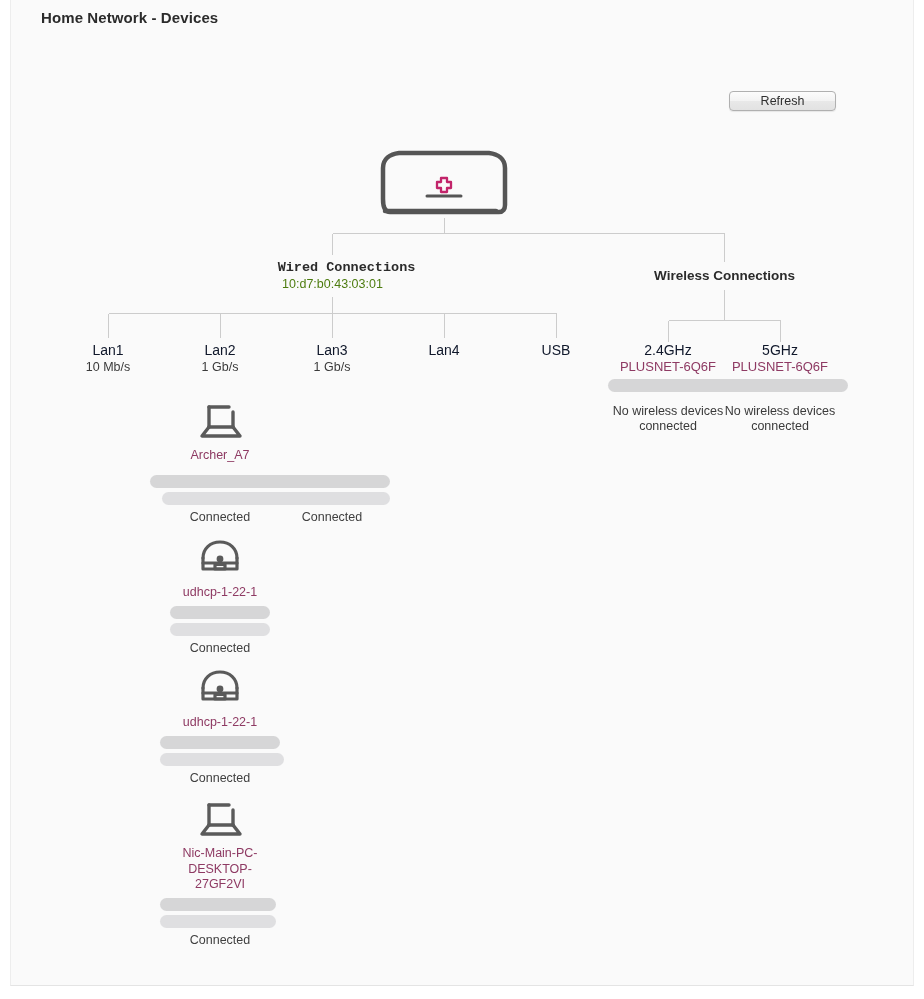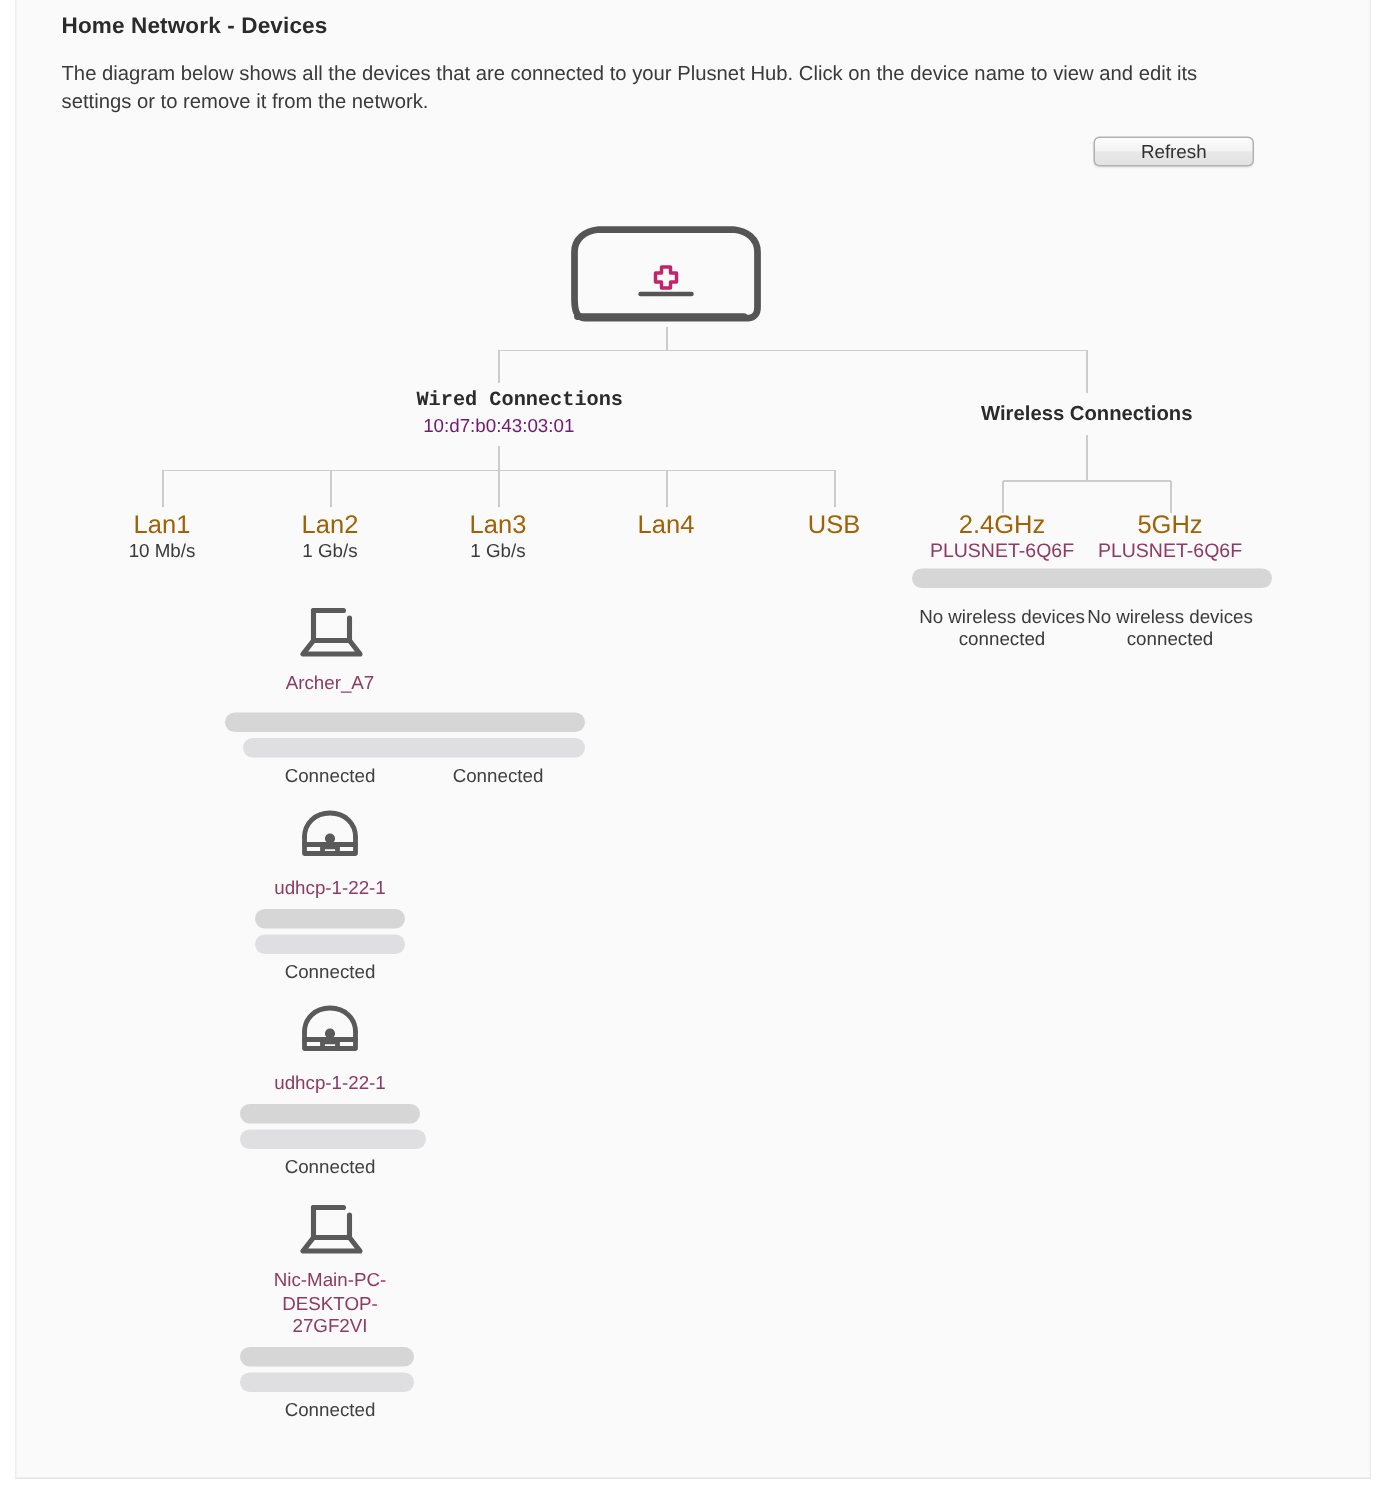--- a/index.html
+++ b/index.html
@@ -86,34 +86,34 @@
     position: absolute;
     font-size: 13.5px;
     font-weight: bold;
     color: #2b2b2b;
     text-align: center;
     white-space: nowrap;
   }
   .branch-sub {
     position: absolute;
     font-size: 12.5px;
-    color: #701a75;
+    color: #4d7c0f;
     text-align: center;
     white-space: nowrap;
   }
 
   
   .port-col {
     position: absolute;
     width: 112px;
     text-align: center;
   }
   .port-name {
-    font-size: 17px;
-    color: #a16207;
+    font-size: 14px;
+    color: #0f172a;
     line-height: 16px;
   }
   .port-speed {
     font-size: 12.5px;
     color: #3a3a3a;
     line-height: 18px;
   }
   .ssid-name {
     font-size: 13px;
     color: #8e3a63;
@@ -171,21 +171,20 @@
     white-space: nowrap;
   }
 </style>
 </head>
 <body>
 
 <div id="page">
   <div id="content-panel"></div>
 
   <div id="page-title">Home Network - Devices</div>
-  <div id="intro-text">The diagram below shows all the devices that are connected to your Plusnet Hub. Click on the device name to view and edit its settings or to remove it from the network.</div>
   <button id="refresh-button">Refresh</button>
 
   <svg id="diagram" viewBox="0 0 924 999" width="924" height="999">
     <g stroke="#cccccc" stroke-width="1" fill="none" shape-rendering="crispEdges">
 
       <path d="M444.5 218 L444.5 233.5"></path>
 
       <path d="M332.5 233.5 L724.5 233.5"></path>
       <path d="M332.5 233.5 L332.5 255"></path>
       <path d="M724.5 233.5 L724.5 262"></path>

